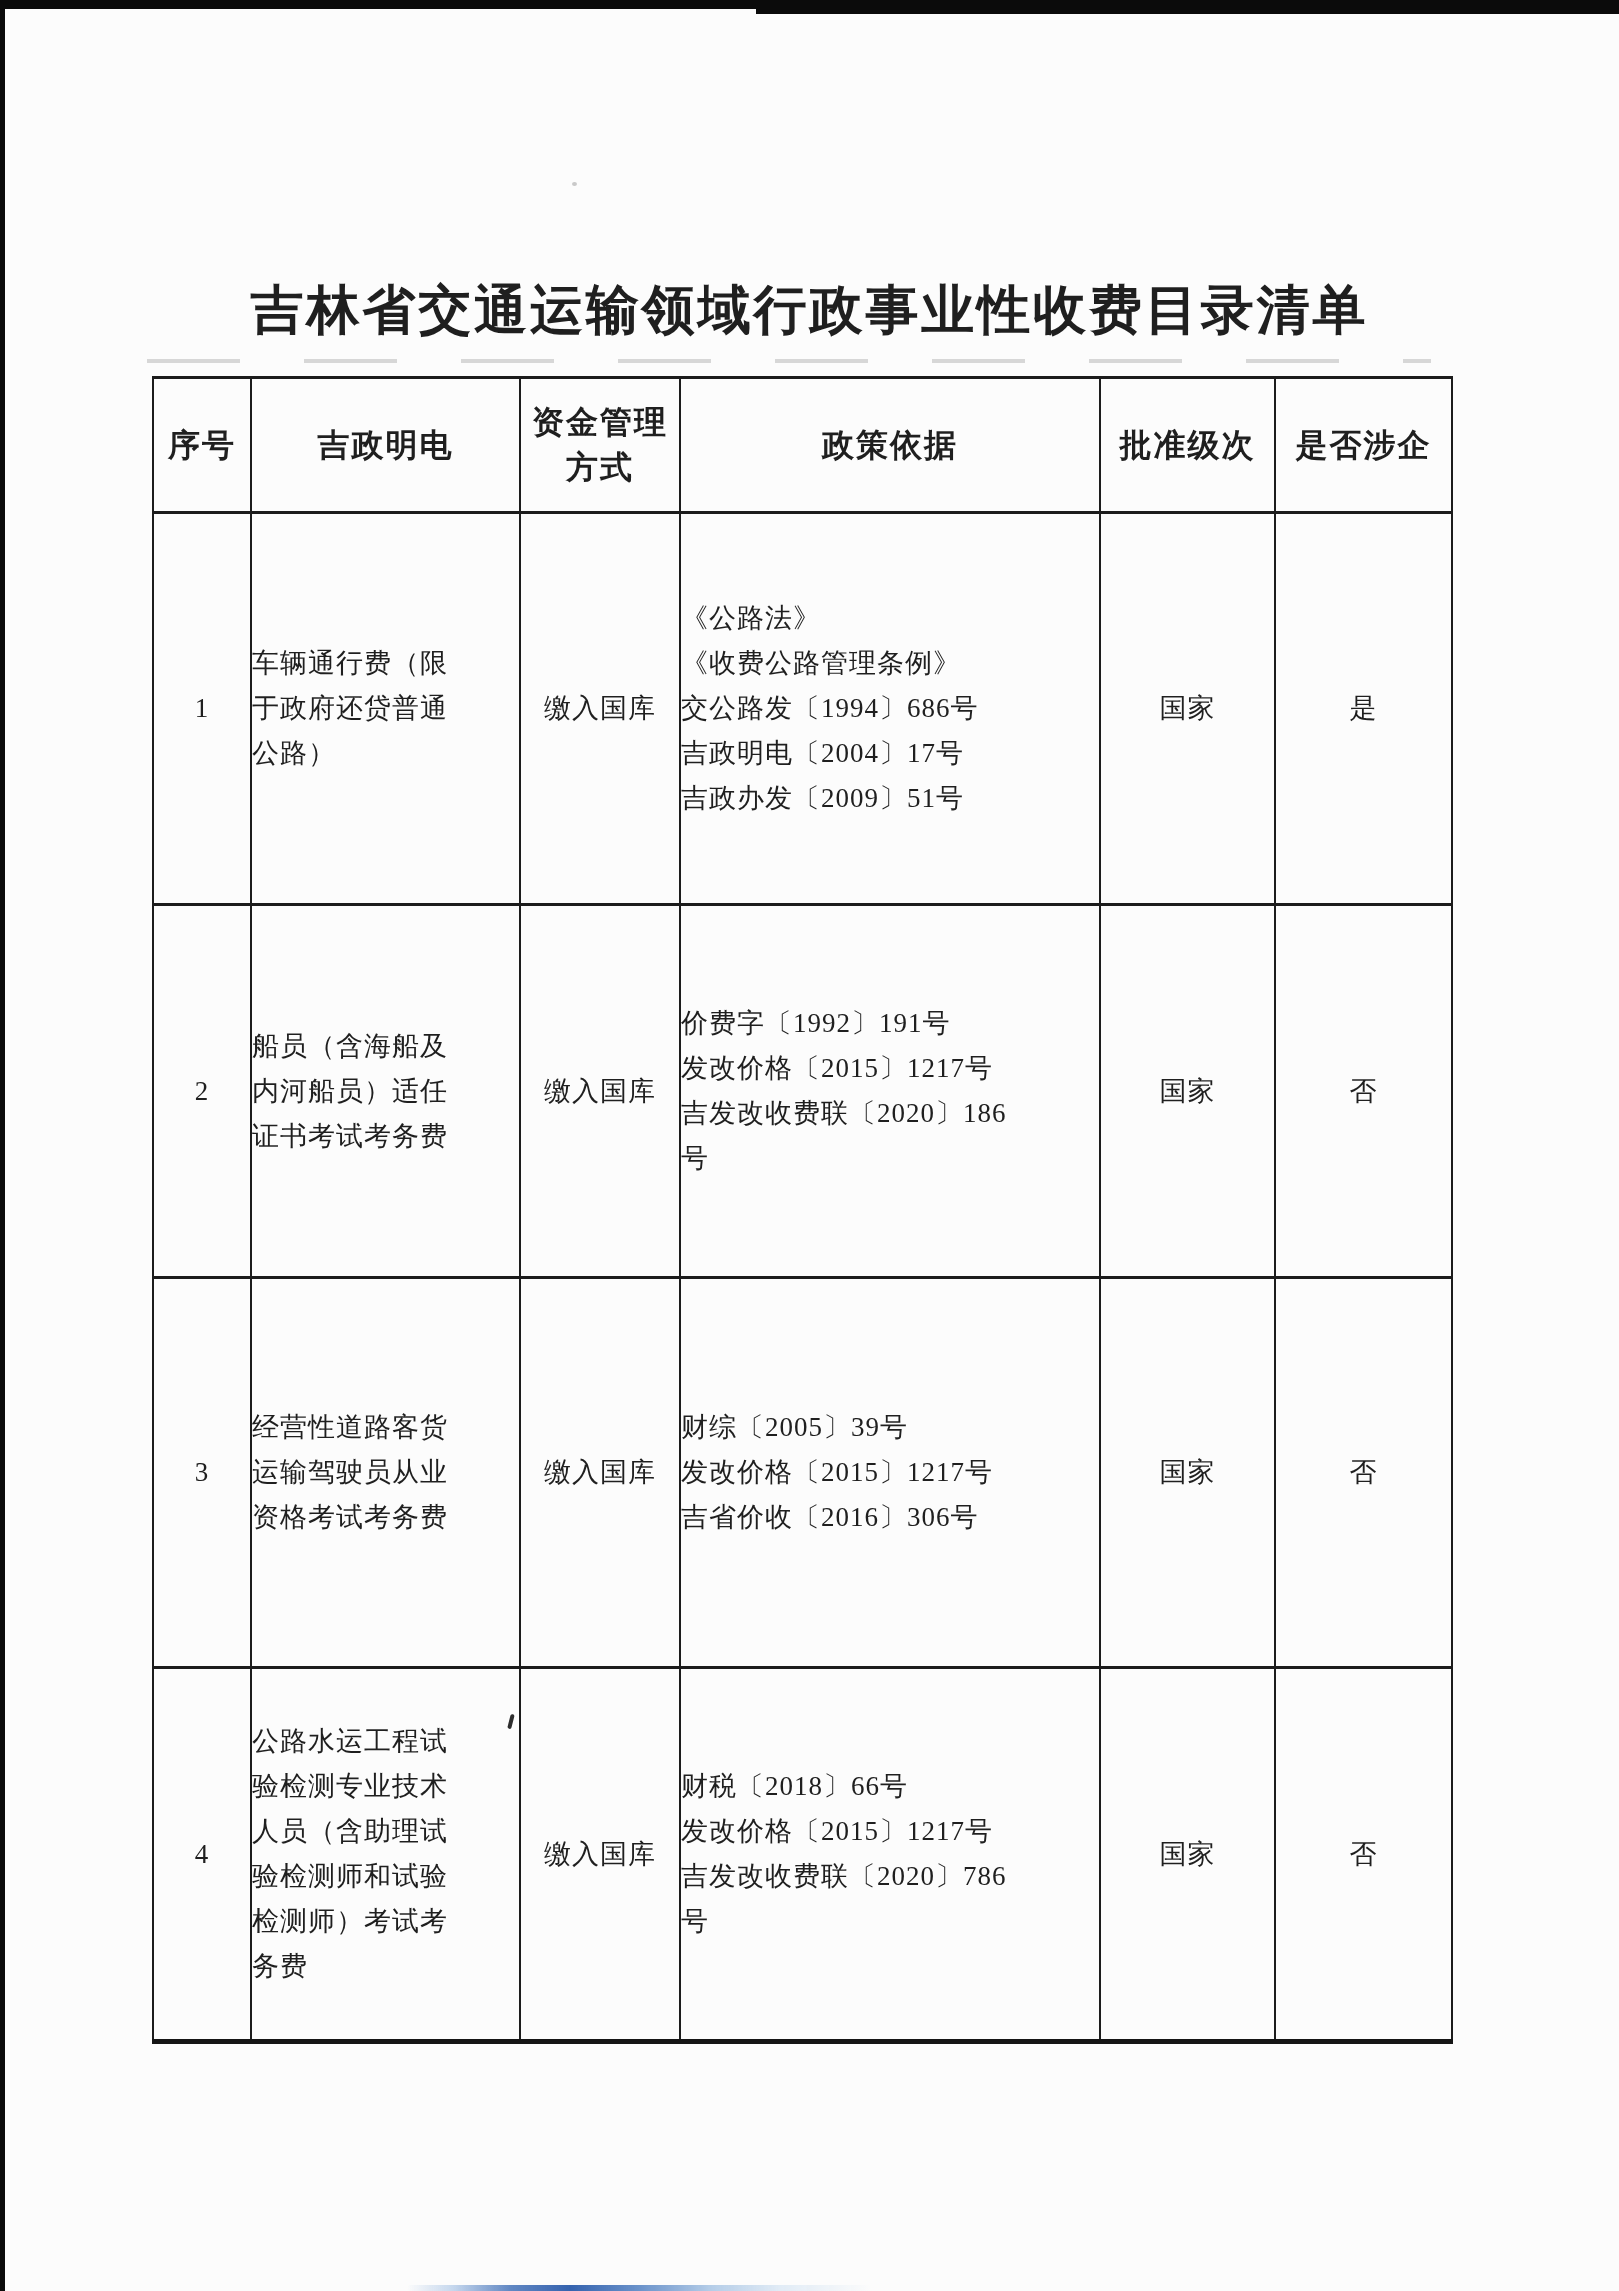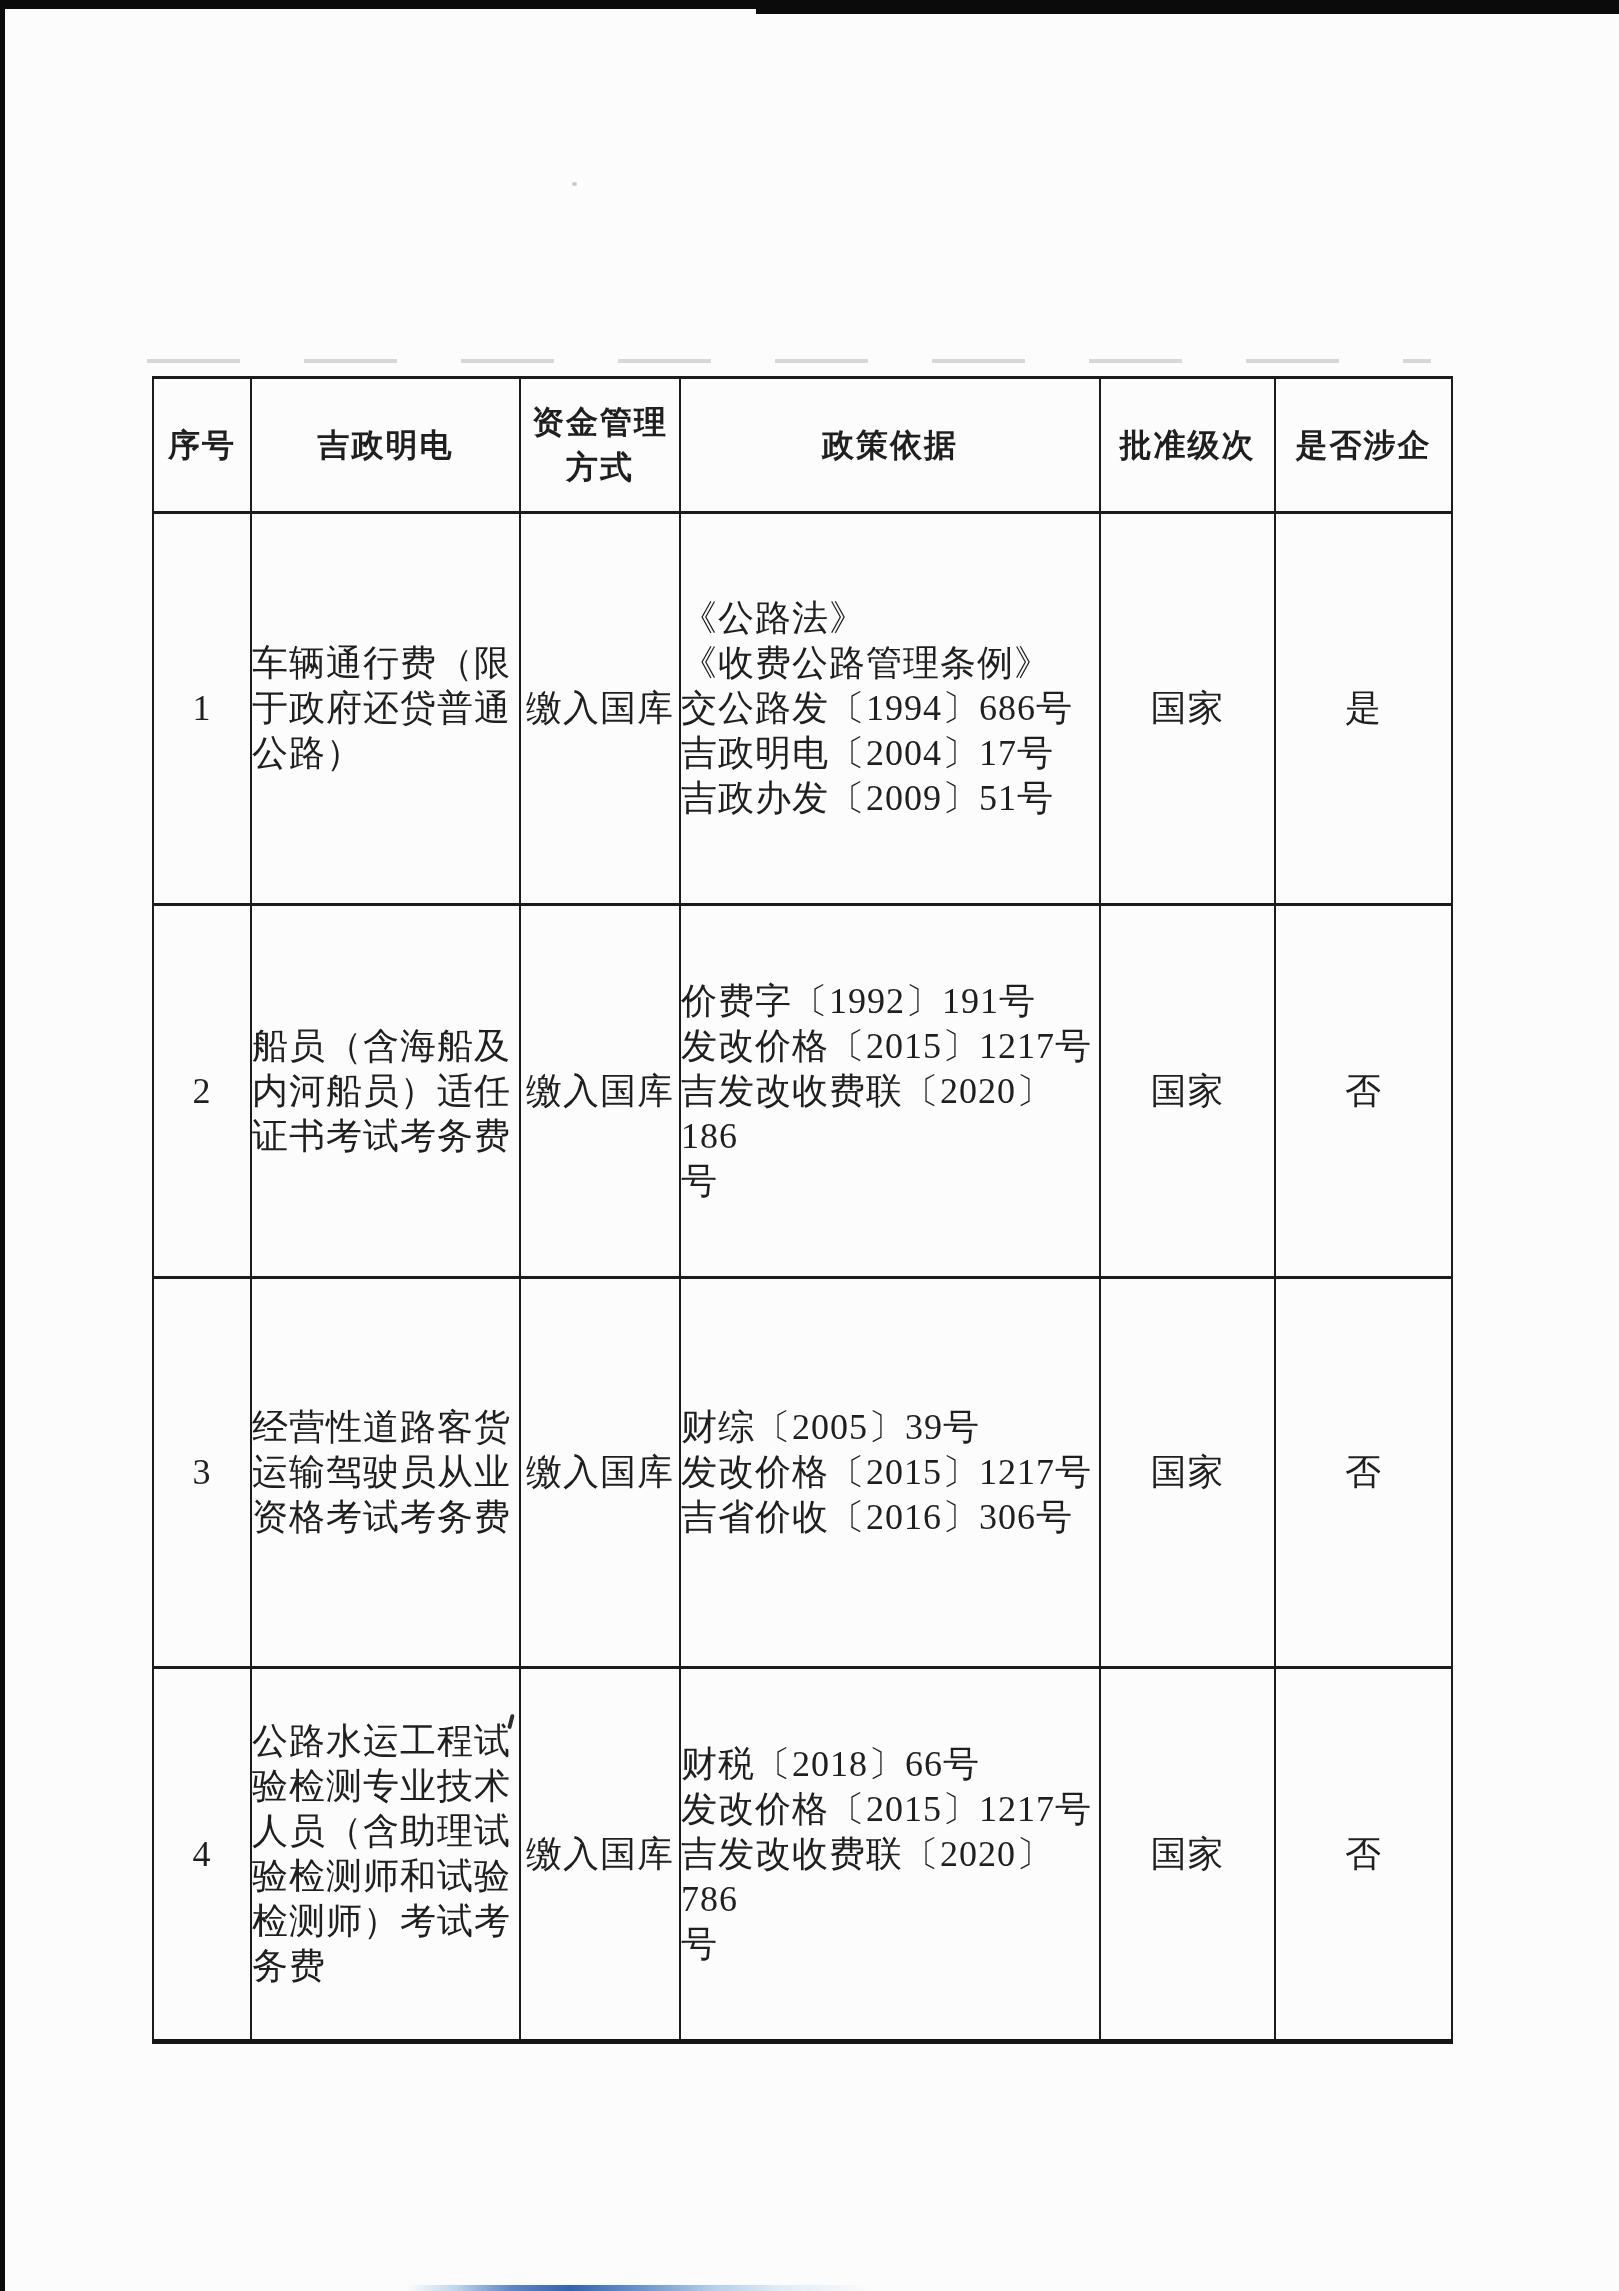--- a/index.html
+++ b/index.html
@@ -79,40 +79,41 @@
     padding: 0;
     overflow: hidden;
   }
   .fee thead th {
     font-family: "Liberation Sans", sans-serif;
     font-weight: 700; font-size: 32px;
     letter-spacing: 2px; text-align: center;
     white-space: pre-line; line-height: 45px;
   }
   .fee td {
-    font-size: 36px; line-height: 45px; letter-spacing: 1px;
+    font-size: 27px; line-height: 45px; letter-spacing: 1px;
   }
   .cell-center { text-align: center; }
   .cell-item {
     text-align: left; padding: 0 7.8px 0 10.8px; white-space: pre-line; margin-left: 48px;
   }
   .cell-policy {
     text-align: left; padding: 0 5.9px 0 10.8px; white-space: pre-line;
   }
 </style>
 </head>
 <body>
 
 <div class="page">
 
   <div class="scan-top"></div>
   <div class="scan-top-right"></div>
   <div class="scan-left"></div>
   <div class="ghost-line"></div>
 
+  <h1 class="title">吉林省交通运输领域行政事业性收费目录清单</h1>
 
   <table class="fee">
     <colgroup>
       <col style="width:98px">
       <col style="width:269px">
       <col style="width:160px">
       <col style="width:420px">
       <col style="width:175px">
       <col style="width:177px">
     </colgroup>

